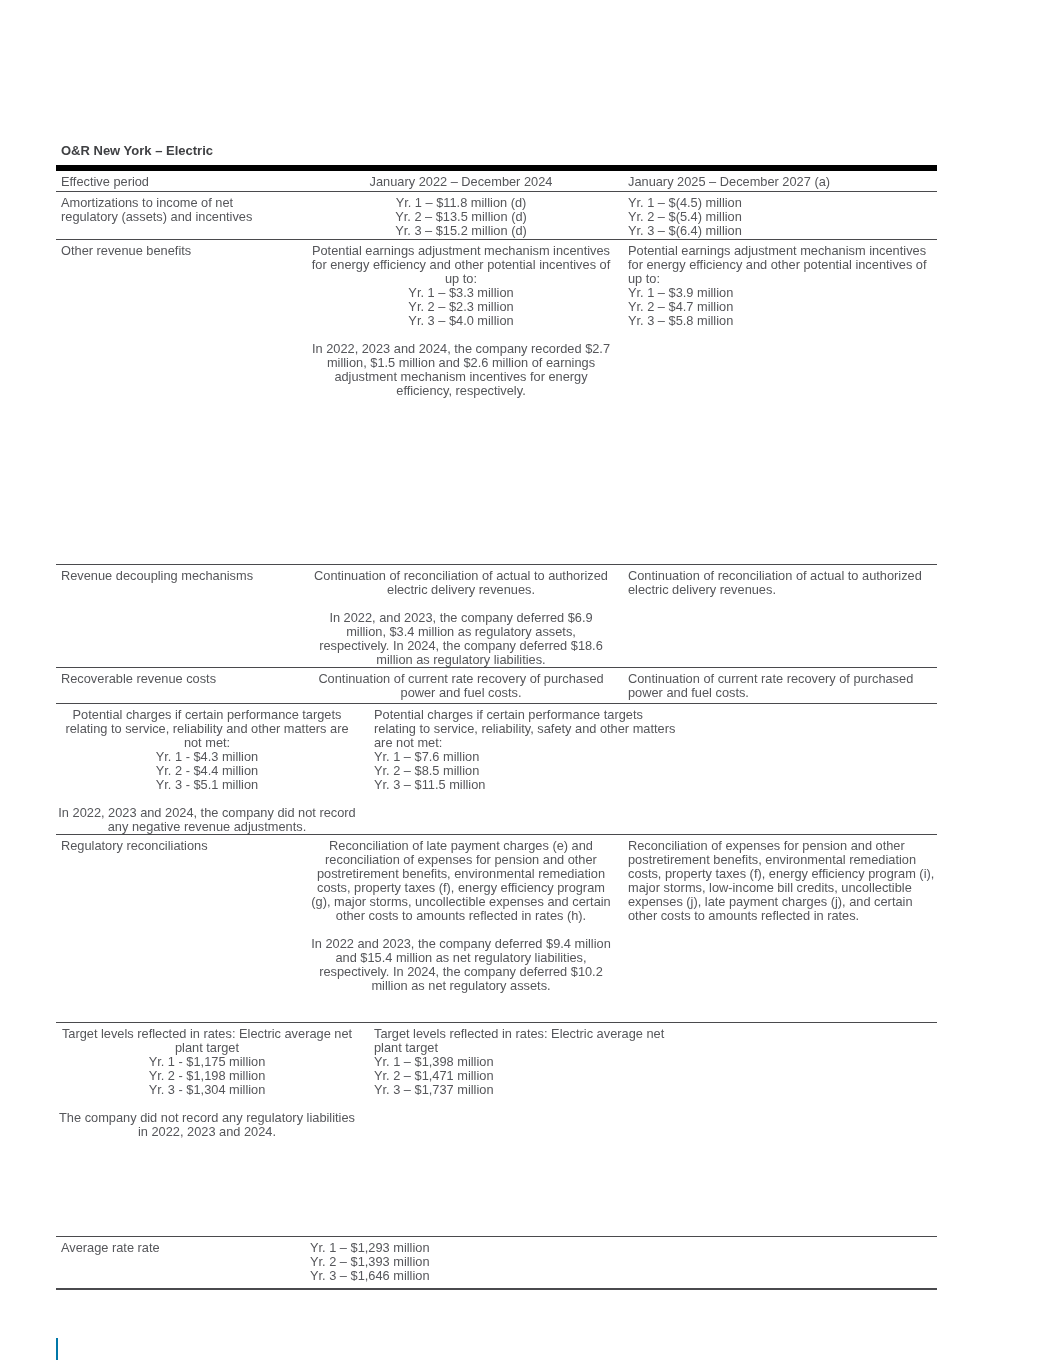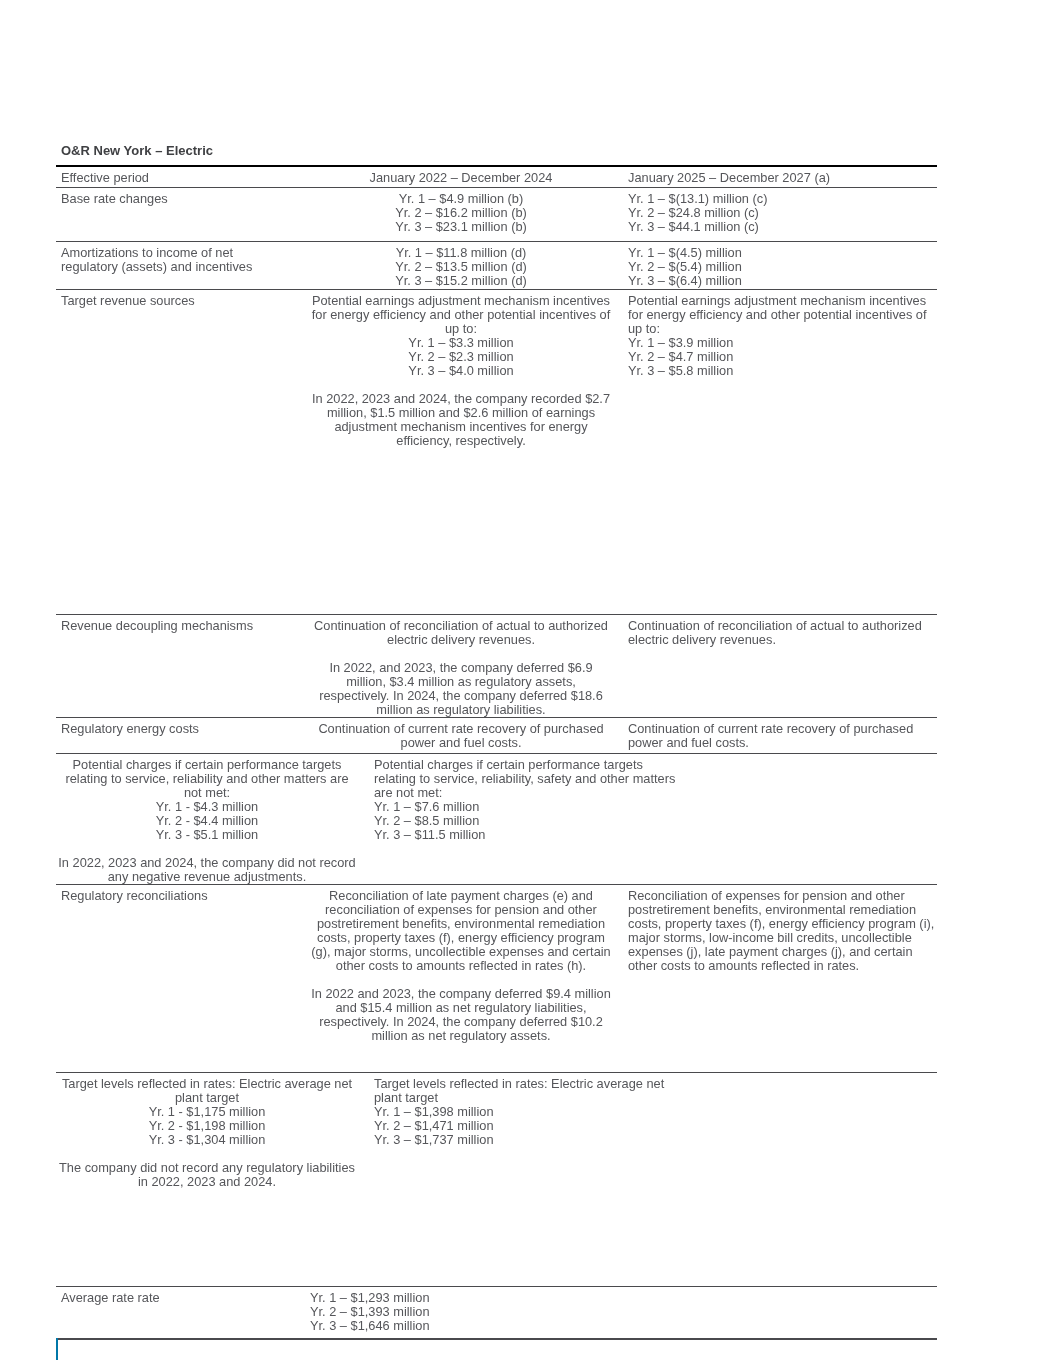--- a/index.html
+++ b/index.html
@@ -24,21 +24,21 @@
     font-size: 13px;
     font-weight: bold;
     color: #3f4043;
     line-height: 14px;
   }
   .rate-table {
     position: absolute;
     left: 56px;
     top: 117px;
     width: 881px;
-    border-top: 2px solid #000000;
+    border-top: 6px solid #000000;
   }
   .trow {
     display: flex;
     border-bottom: 1px solid #4a4a4d;
   }
   .trow.last { border-bottom: 2px solid #4a4a4d; }
   .cell {
     padding-top: 4px;
     padding-bottom: 0;
     white-space: pre-line;
@@ -73,42 +73,33 @@
   <h1 class="doc-title">O&amp;R New York – Electric</h1>
 
   <div class="rate-table">
 
     <div class="trow" style="min-height:21px">
       <div class="cell c1">Effective period</div>
       <div class="cell c2">January 2022 – December 2024</div>
       <div class="cell c3">January 2025 – December 2027 (a)</div>
     </div>
 
-    <div class="trow" style="min-height:54px">
-      <div class="cell c1">Base rate changes</div>
-      <div class="cell c2">Yr. 1 – $4.9 million (b)
-Yr. 2 – $16.2 million (b)
-Yr. 3 – $23.1 million (b)</div>
-      <div class="cell c3">Yr. 1 – $(13.1) million (c)
-Yr. 2 – $24.8 million (c)
-Yr. 3 – $44.1 million (c)</div>
-    </div>
 
     <div class="trow" style="min-height:48px">
       <div class="cell c1">Amortizations to income of net regulatory (assets) and incentives</div>
       <div class="cell c2">Yr. 1 – $11.8 million (d)
 Yr. 2 – $13.5 million (d)
 Yr. 3 – $15.2 million (d)</div>
       <div class="cell c3">Yr. 1 – $(4.5) million
 Yr. 2 – $(5.4) million
 Yr. 3 – $(6.4) million</div>
     </div>
 
     <div class="trow" style="min-height:325px">
-      <div class="cell c1">Target revenue sources</div>
+      <div class="cell c1">Other revenue benefits</div>
       <div class="cell c2">Potential earnings adjustment mechanism incentives for energy efficiency and other potential incentives of up to:
 Yr. 1 – $3.3 million
 Yr. 2 – $2.3 million
 Yr. 3 – $4.0 million
 
 In 2022, 2023 and 2024, the company recorded $2.7 million, $1.5 million and $2.6 million of earnings adjustment mechanism incentives for energy efficiency, respectively.</div>
       <div class="cell c3">Potential earnings adjustment mechanism incentives for energy efficiency and other potential incentives of up to:
 Yr. 1 – $3.9 million
 Yr. 2 – $4.7 million
 Yr. 3 – $5.8 million</div>
@@ -116,21 +107,21 @@
 
     <div class="trow" style="min-height:102px">
       <div class="cell c1">Revenue decoupling mechanisms</div>
       <div class="cell c2">Continuation of reconciliation of actual to authorized electric delivery revenues.
 
 In 2022, and 2023, the company deferred $6.9 million, $3.4 million as regulatory assets, respectively. In 2024, the company deferred $18.6 million as regulatory liabilities.</div>
       <div class="cell c3">Continuation of reconciliation of actual to authorized electric delivery revenues.</div>
     </div>
 
     <div class="trow" style="min-height:36px">
-      <div class="cell c1">Regulatory energy costs</div>
+      <div class="cell c1">Recoverable revenue costs</div>
       <div class="cell c2">Continuation of current rate recovery of purchased power and fuel costs.</div>
       <div class="cell c3">Continuation of current rate recovery of purchased power and fuel costs.</div>
     </div>
 
     <div class="trow" style="min-height:130px">
       <div class="cell c2">Potential charges if certain performance targets relating to service, reliability and other matters are not met:
 Yr. 1 - $4.3 million
 Yr. 2 - $4.4 million
 Yr. 3 - $5.1 million
 

